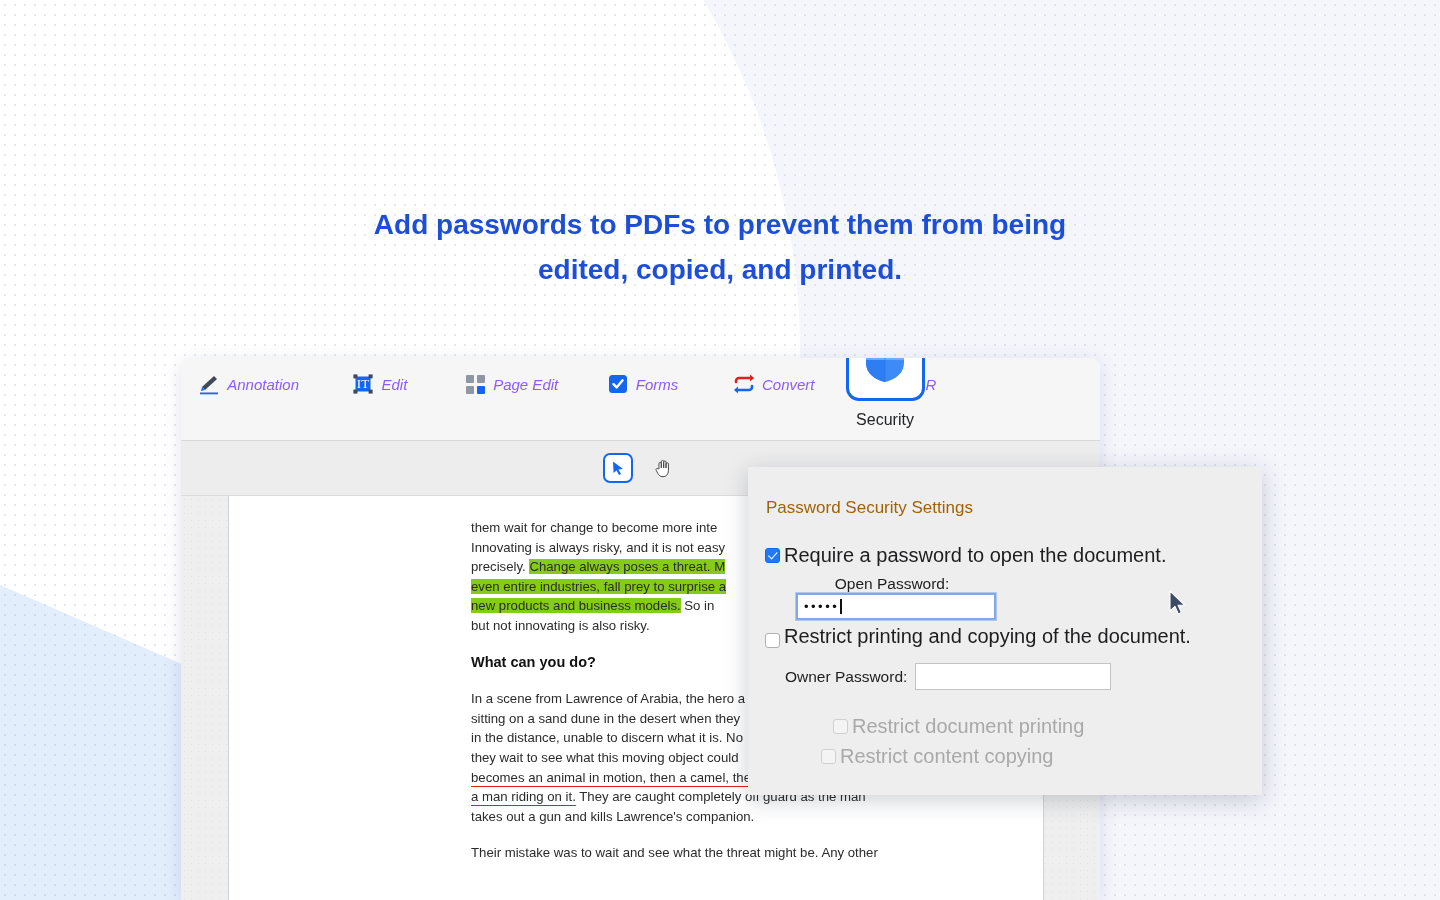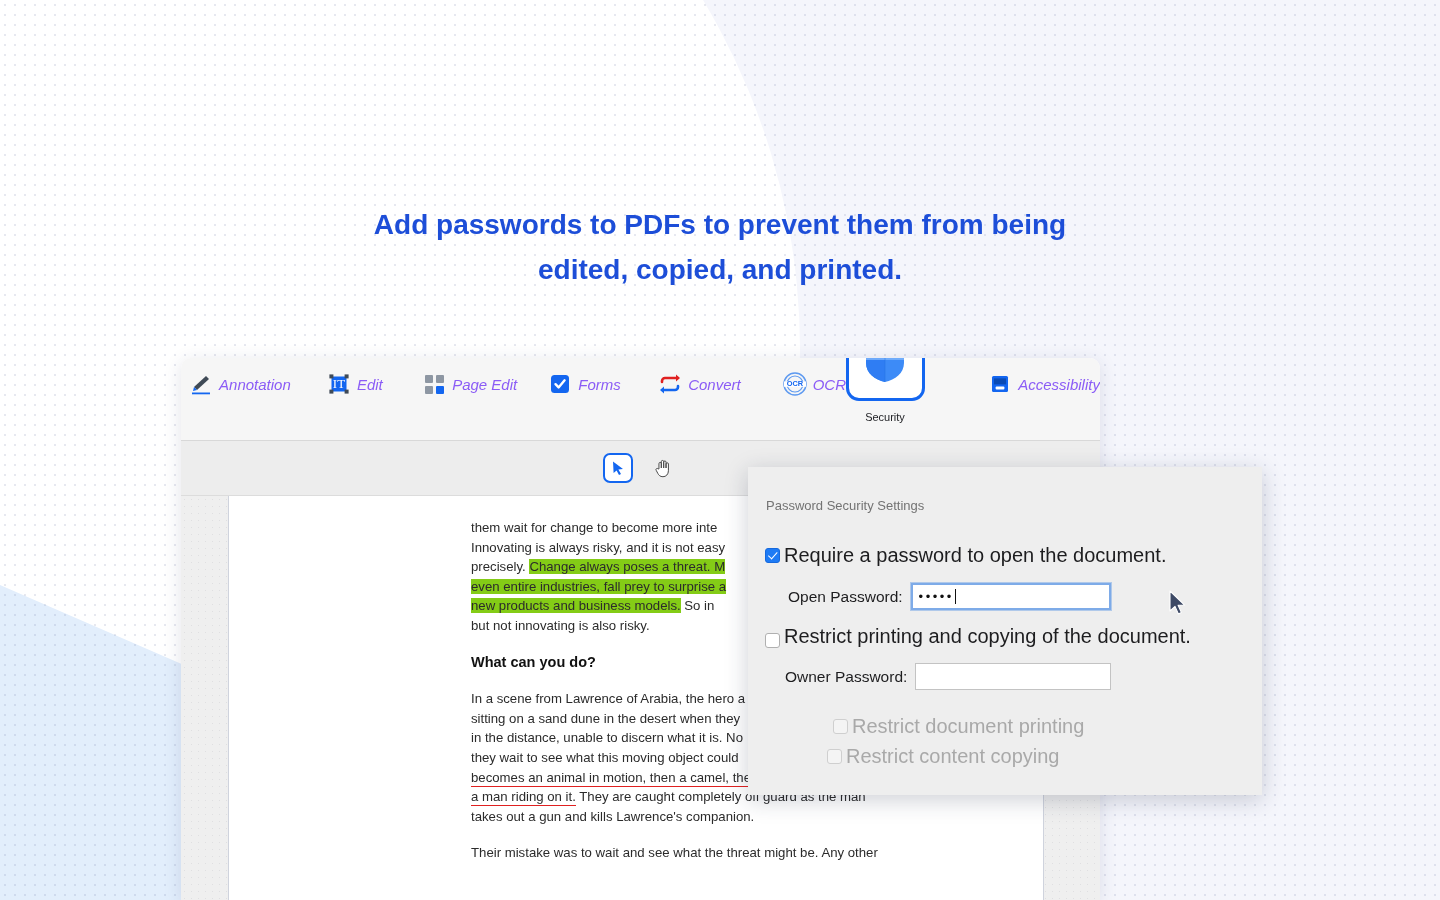--- a/index.html
+++ b/index.html
@@ -141,21 +141,21 @@
     width: 79px;
     height: 79px;
     background: #ffffff;
     border: 3px solid #1366f0;
     border-radius: 13px;
     display: flex;
     align-items: center;
     justify-content: center;
   }
   #tool-security .caption {
-    font-size: 11px;
+    font-size: 16px;
     color: #222327;
   }
 
   
   #subbar {
     height: 55px;
     background: #ededed;
     border-bottom: 1px solid #dcdcdc;
     display: flex;
     align-items: center;
@@ -221,22 +221,22 @@
     top: 467px;
     width: 514px;
     height: 328px;
     background: #eeeeee;
     box-shadow: 0 5px 22px rgba(30,40,70,0.22);
     z-index: 12;
   }
   #dialog-title {
     position: absolute;
     left: 18px; top: 31px;
-    font-size: 13px;
-    color: #737373;
+    font-size: 17px;
+    color: #a16207;
   }
   .row { position: absolute; display: flex; align-items: center; }
 
   .cbx {
     width: 15px; height: 15px;
     border-radius: 3px;
     border: 1px solid #b0b0b0;
     background: #ffffff;
     display: inline-flex;
     align-items: center;
@@ -382,30 +382,20 @@
             <circle cx="14" cy="14" r="8" fill="none" stroke="#5e9af0" stroke-width="1.2"></circle>
             <rect x="3" y="11.4" width="22" height="5.4" fill="#ffffff"></rect>
             <text x="14" y="16.4" font-family="Liberation Sans, sans-serif" font-size="7.4" font-weight="bold" fill="#1366f0" text-anchor="middle">OCR</text>
           </svg>
         </span>
         <span class="caption">OCR</span>
       </div>
 
       <div class="tool"></div>
 
-      <div class="tool">
-        <span class="glyph">
-          <svg width="26" height="26" viewBox="0 0 26 26">
-            <rect x="5" y="5" width="16" height="16" rx="1.5" fill="#1366f0"></rect>
-            <rect x="7" y="7.4" width="12" height="6" fill="#0a4bb5"></rect>
-            <rect x="8.6" y="15.4" width="8.8" height="3" rx="1" fill="#ffffff"></rect>
-          </svg>
-        </span>
-        <span class="caption">Accessibility</span>
-      </div>
 
       <div id="tool-security">
         <div id="security-card">
           <span>
             <svg width="46" height="48" viewBox="0 0 46 48">
               <path d="M23 2 C16 7 8 6.5 4 4 V27 C4 37 13 44 23 46 C33 44 42 37 42 27 V4 C38 6.5 30 7 23 2 Z" fill="#3d8bf7"></path>
               <path d="M23 2 C16 7 8 6.5 4 4 V27 C4 37 13 44 23 46 Z" fill="#2f7df3"></path>
               <path d="M4 20 H42 V24 H4 Z" fill="#79b1fb" opacity="0.85"></path>
               <path d="M23 2 V46" stroke="#1f6fe0" stroke-width="0.9" opacity="0.5"></path>
             </svg>
@@ -459,21 +449,21 @@
 
   <div id="dialog">
 
     <div id="dialog-title">Password Security Settings</div>
 
     <div class="row" style="left:17px; top:77px;">
       <span class="cbx checked"></span>
       <span class="cbx-label">Require a password to open the document.</span>
     </div>
 
-    <div class="row" style="left:40px; top:116px;">
+    <div class="row" style="left:40px; top:108px;flex-direction:column;">
       <span class="field-label">Open Password:</span>
       <span class="textfield focused" style="width:200px; margin-left:8px;">
         <span class="dots-pw">•••••</span>
         <span class="caret"></span>
       </span>
     </div>
 
     <div class="row" style="left:17px; top:158px;align-items:flex-end;">
       <span class="cbx"></span>
       <span class="cbx-label">Restrict printing and copying of the document.</span>
@@ -484,21 +474,21 @@
       <span class="textfield" style="width:196px; margin-left:8px;">
         <span class="dots-pw"></span>
       </span>
     </div>
 
     <div class="row" style="left:85px; top:248px;">
       <span class="cbx disabled"></span>
       <span class="cbx-label dim">Restrict document printing</span>
     </div>
 
-    <div class="row" style="left:79px; top:278px;justify-content:space-between;">
+    <div class="row" style="left:73px; top:278px;justify-content:space-between;">
       <span class="cbx disabled"></span>
       <span class="cbx-label dim">Restrict content copying</span>
     </div>
   </div>
 
   <div id="mouse-cursor">
     <svg width="20" height="28" viewBox="0 0 20 28">
       <path d="M2 1 L2 21 L7 16.4 L10.4 24 L13.4 22.6 L10.1 15.2 L16.6 15.2 Z" fill="#3e4a66" stroke="#ffffff" stroke-width="1.1" stroke-linejoin="round"></path>
     </svg>
   </div>

